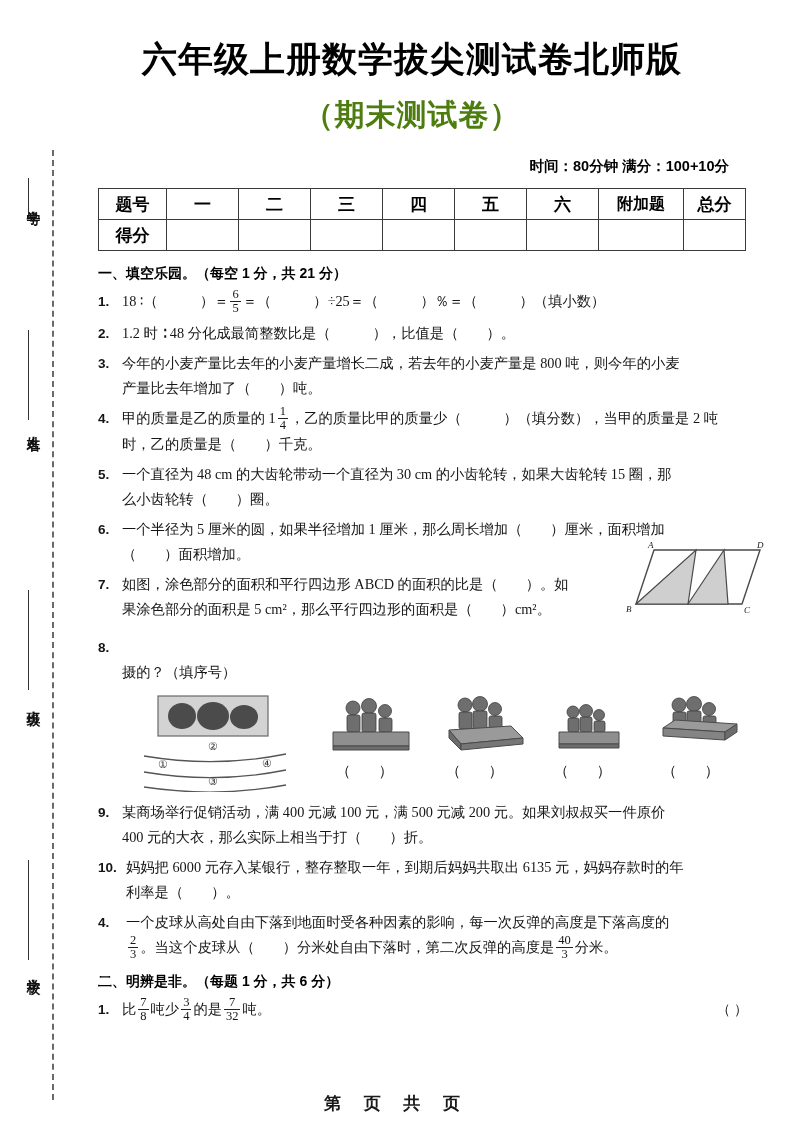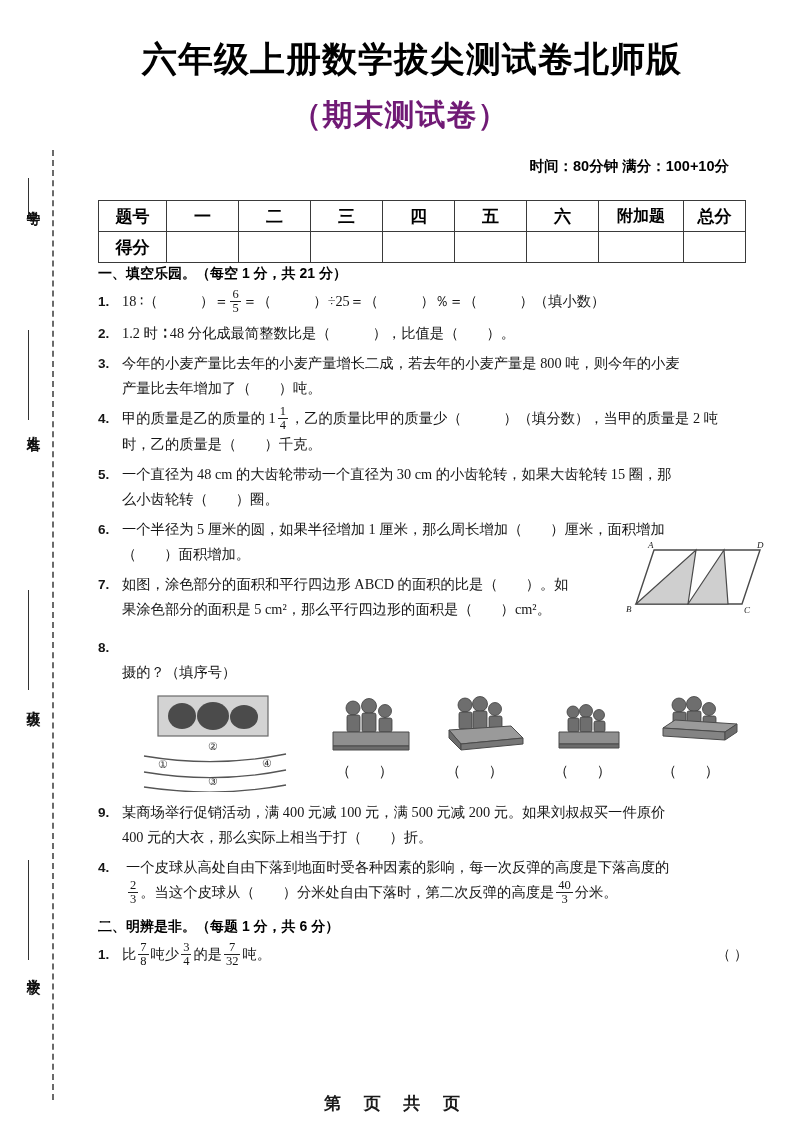--- a/index.html
+++ b/index.html
@@ -35,35 +35,35 @@
 
   
   .title-main {
     position:absolute; left:62px; top:36px; width:700px;
     text-align:center;
     font-family:"Liberation Sans","DejaVu Sans",sans-serif;
     font-weight:700; font-size:35px; letter-spacing:1px;
     color:#000;
   }
   .title-sub {
-    position:absolute; left:50px; top:95px; width:700px;
+    position:absolute; left:62px; top:95px; width:700px;
     text-align:center;
     font-family:"Liberation Sans","DejaVu Sans",sans-serif;
     font-weight:700; font-size:30px; letter-spacing:1px;
-    color:#701a75;
+    color:#4d7c0f;
   }
   .timeinfo {
     position:absolute; right:64px; top:157px;
     font-family:"Liberation Sans","DejaVu Sans",sans-serif;
     font-weight:700; font-size:14.5px; color:#000;
   }
 
   
   table.score {
-    position:absolute; left:98px; top:200px;
+    position:absolute; left:98px; top:188px;
     width:641px; border-collapse:collapse;
     table-layout:fixed;
     padding-left:48px;
   }
   table.score td {
     border:1.3px solid #3a3a3a;
     height:31px; text-align:center; vertical-align:middle;
     font-family:"Liberation Sans","DejaVu Sans",sans-serif;
     font-weight:700; font-size:17px; color:#000;
   }
@@ -352,20 +352,27 @@
     </div>
 
     <div class="q">
       <span class="num">9.</span>
       <span class="body">
         <span>某商场举行促销活动，满 400 元减 100 元，满 500 元减 200 元。如果刘叔叔买一件原价</span><br>
         <span>400 元的大衣，那么实际上相当于打（</span><span class="blank-s"></span><span>）折。</span>
       </span>
     </div>
 
+    <div class="q">
+      <span class="num" style="width:26px;">10.</span>
+      <span class="body" style="margin-left:28px;">
+        <span>妈妈把 6000 元存入某银行，整存整取一年，到期后妈妈共取出 6135 元，妈妈存款时的年</span><br>
+        <span>利率是（</span><span class="blank-s"></span><span>）。</span>
+      </span>
+    </div>
 
     <div class="q">
       <span class="num" style="width:26px;">4.</span>
       <span class="body" style="margin-left:28px;">
         <span>一个皮球从高处自由下落到地面时受各种因素的影响，每一次反弹的高度是下落高度的</span><br>
         <span class="frac"><span class="n">2</span><span class="d">3</span></span><span>。当这个皮球从（</span><span class="blank-s"></span><span>）分米处自由下落时，第二次反弹的高度是</span><span class="frac"><span class="n">40</span><span class="d">3</span></span><span>分米。</span>
       </span>
     </div>
 
     <div class="sec-head" style="margin-top:11px;">二、明辨是非。（每题 1 分，共 6 分）</div>

